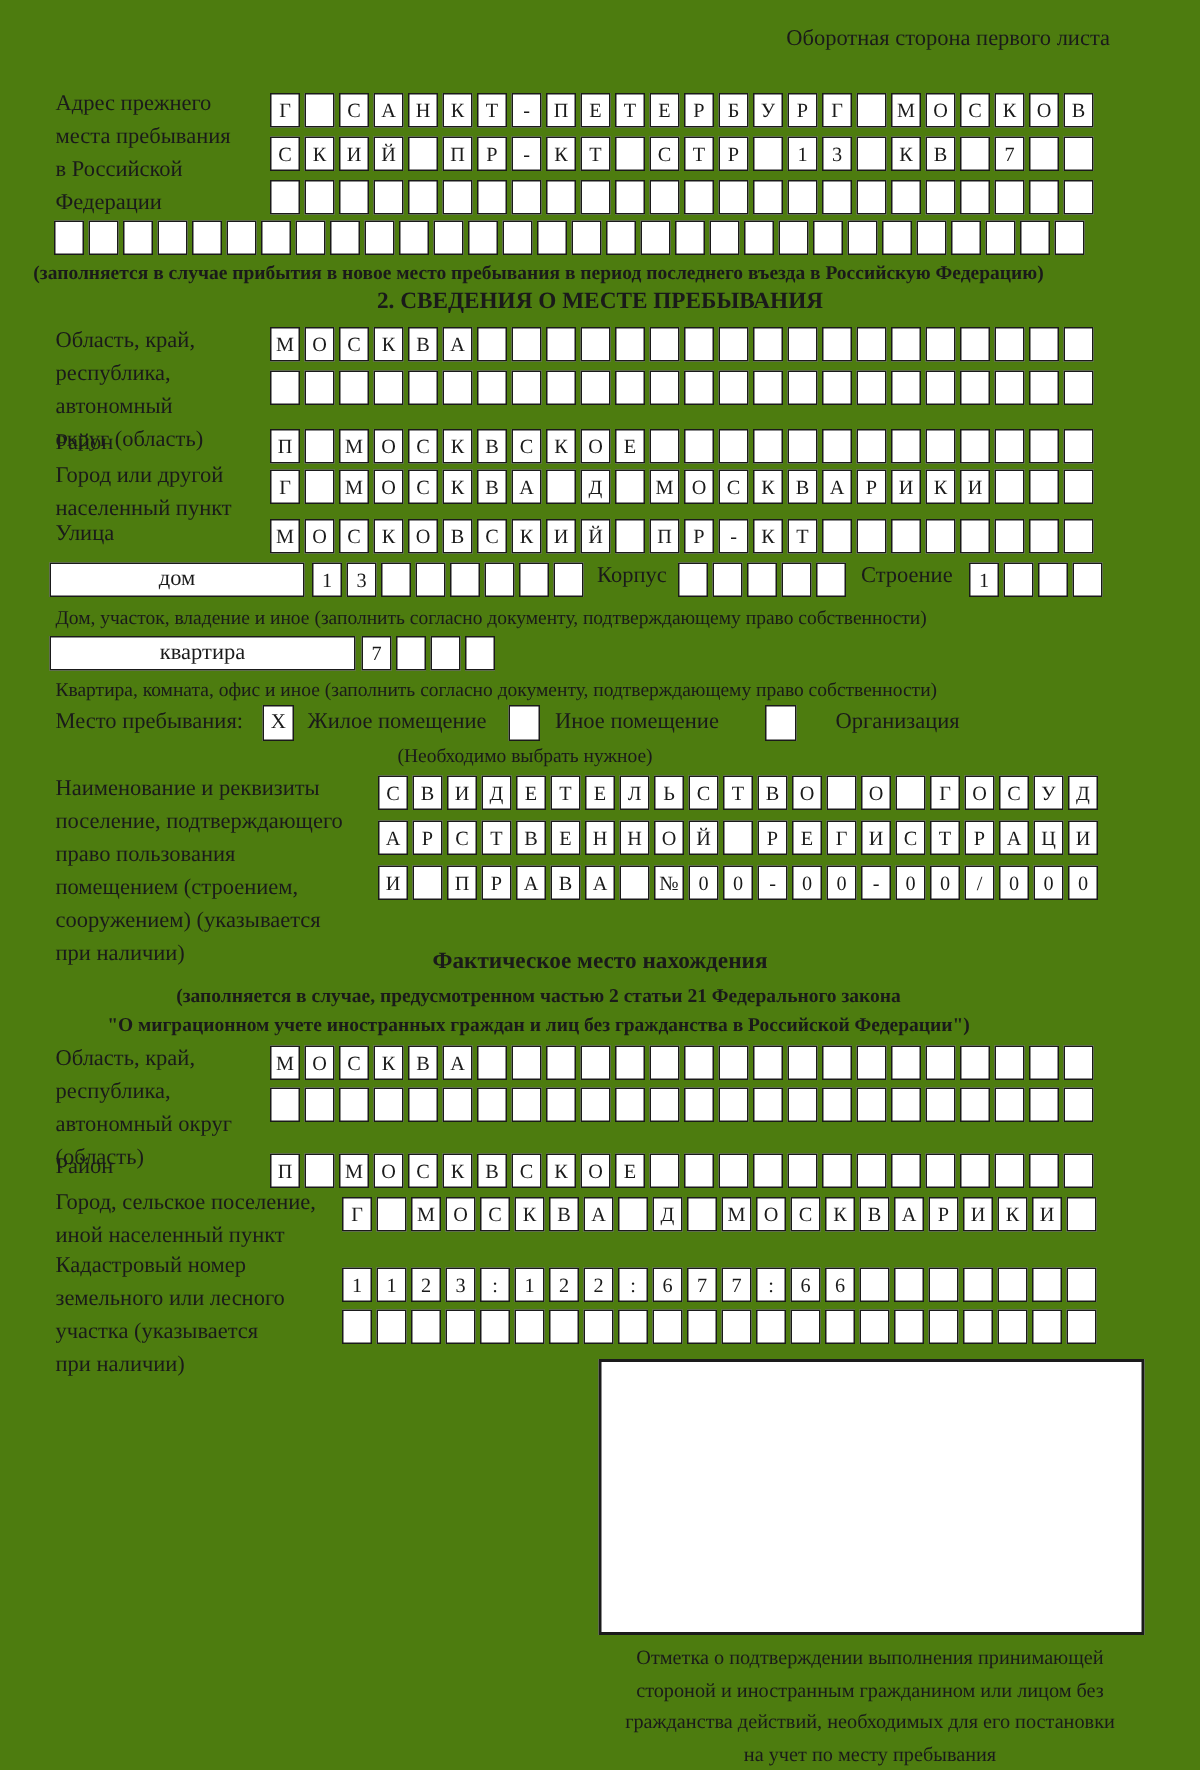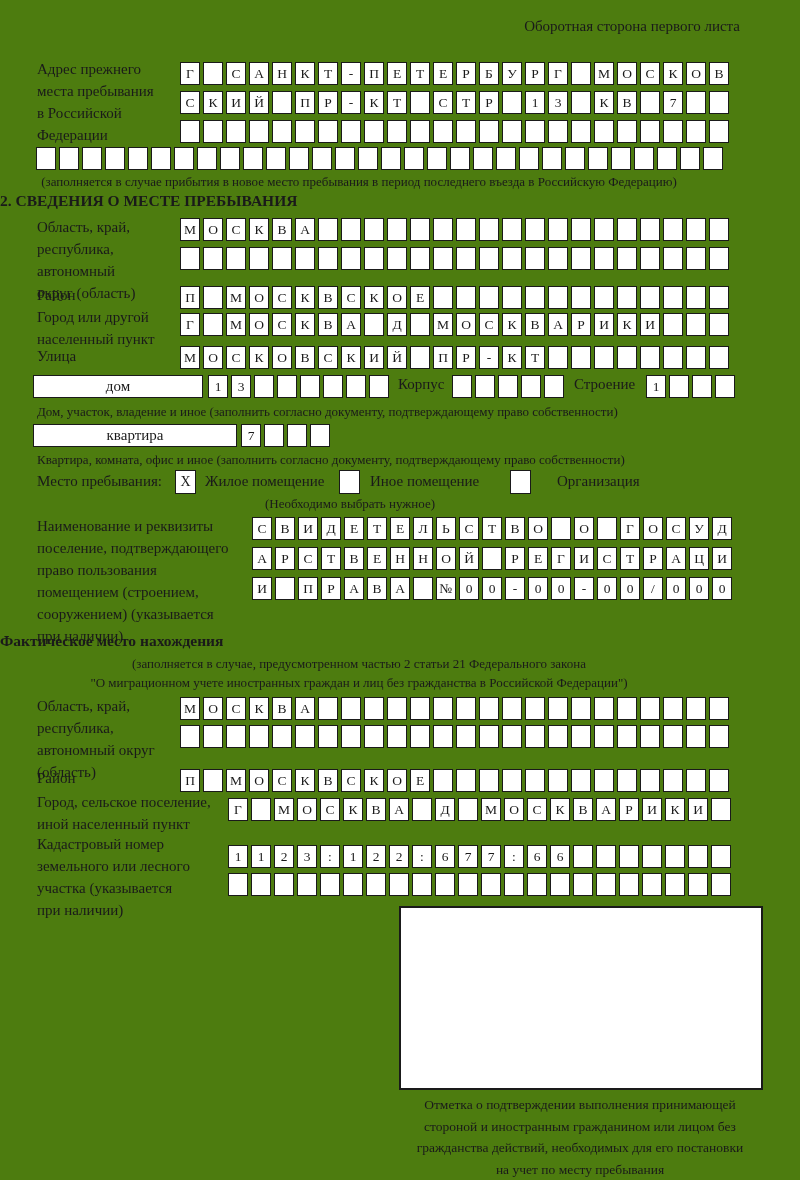--- a/index.html
+++ b/index.html
@@ -5,23 +5,23 @@
   html,body{margin:0;padding:0;}
   body{width:800px;height:1180px;background:#fff;color:#1a1a1a;
        font-family:"Liberation Serif","DejaVu Serif",serif;}
   #page{position:relative;width:800px;height:1180px;background:#4d7c0f;overflow:hidden;}
   .row{position:absolute;display:flex;gap:3px;}
   .cell{flex:none;width:18px;height:21px;border:1.5px solid #1a1a1a;
         display:flex;align-items:center;justify-content:center;
         font-size:13.5px;font-weight:normal;background:#fff;}
   .lbl{position:absolute;font-size:15px;white-space:nowrap;}
   .lbl .ln{height:22px;line-height:22px;}
-  .capc{position:absolute;left:0;width:718px;text-align:center;font-size:13px;white-space:nowrap;}
+  .capc{position:absolute;left:0;width:718px;text-align:center;font-size:13px;white-space:nowrap;font-weight:bold;}
   .capl{position:absolute;font-size:13px;white-space:nowrap;}
-  .hdr{position:absolute;left:0;width:800px;font-size:15.5px;font-weight:bold;white-space:nowrap;}
+  .hdr{position:absolute;left:0;width:800px;text-align:center;font-size:15.5px;font-weight:bold;white-space:nowrap;}
   .bigbox{position:absolute;height:21px;border:1.6px solid #1a1a1a;
           display:flex;align-items:center;justify-content:center;font-size:15px;background:#fff;}
   .cb{position:absolute;width:19px;height:22px;border:1.6px solid #1a1a1a;
       text-align:center;line-height:22px;font-size:14px;background:#fff;}
   .stay-lbl{position:absolute;font-size:15px;white-space:nowrap;}
   #header-note{position:absolute;top:18px;right:60px;font-size:15px;white-space:nowrap;}
   #mark-box{position:absolute;left:399px;top:906px;width:360px;height:180px;border:2px solid #1a1a1a;background:#fff;}
   #mark-caption{position:absolute;left:385px;top:1094px;width:390px;text-align:center;
                 font-size:13.5px;}
   #mark-caption .ln{height:21.5px;line-height:21.5px;white-space:nowrap;}

